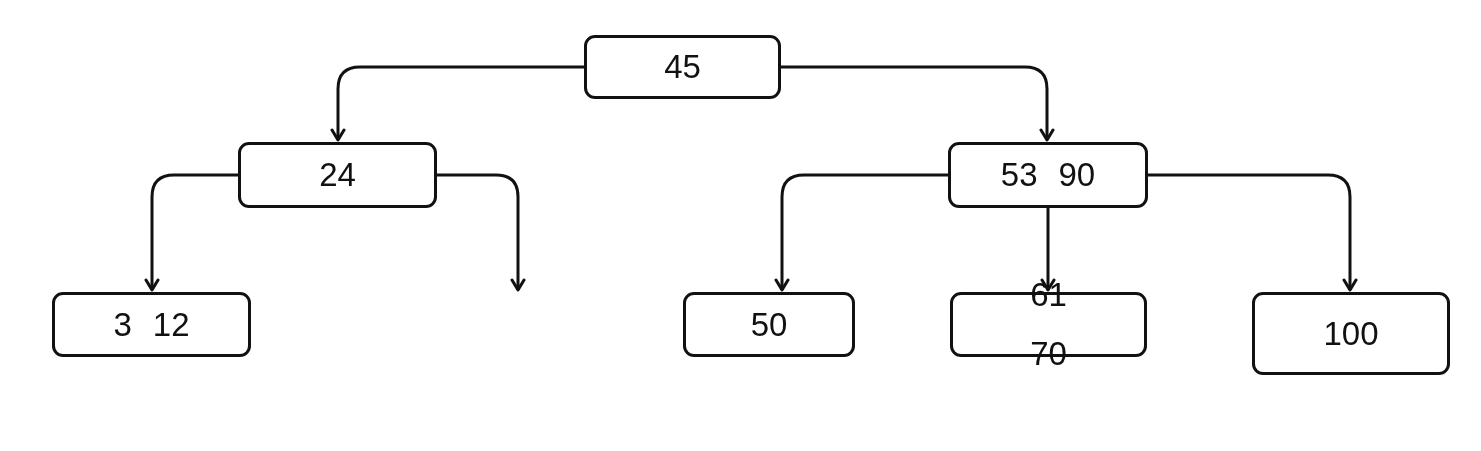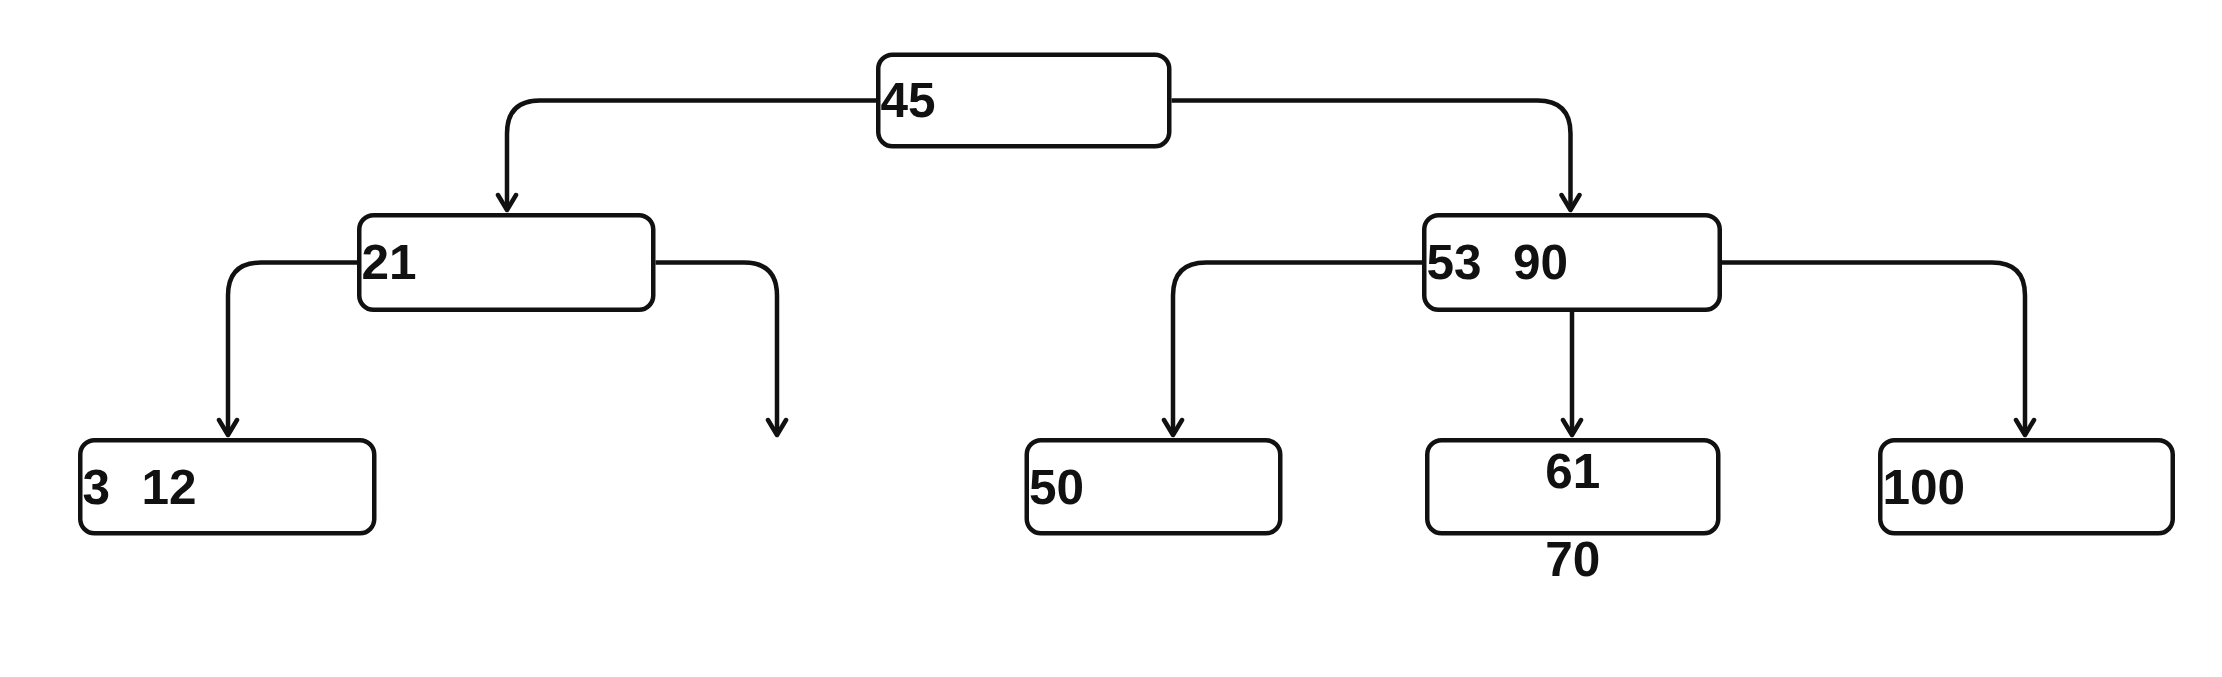--- a/index.html
+++ b/index.html
@@ -27,22 +27,23 @@
     stroke-linejoin: round;
   }
   .node {
     position: absolute;
     box-sizing: border-box;
     background: var(--node-fill, #ffffff);
     border: 3px solid var(--node-border, #111111);
     border-radius: 11px;
     display: flex;
     align-items: center;
+    justify-content: center;
     gap: 21px;
-    font-weight: 700;
+    font-weight: 400;
     font-size: 33px;
     color: var(--text, #111111);
   }
   .key { display: inline-block; }
   .key.highlight { color: var(--key-highlight, #f43b3b); }
   .caption {
     position: absolute;
     top: 396px;
     left: 681px;
     transform: translateX(-50%);
@@ -52,21 +53,21 @@
     white-space: nowrap;
   }
   
   #node-root           { left: 584px;  top: 35px;  width: 197px; height: 64px; }
   #node-internal-left  { left: 238px;  top: 142px; width: 199px; height: 66px; }
   #node-internal-right { left: 948px;  top: 142px; width: 200px; height: 66px; }
   #node-leaf-1         { left: 52px;   top: 292px; width: 199px; height: 65px; }
   #node-leaf-2         { left: 420px;  top: 292px; width: 198px; height: 65px; }
   #node-leaf-3         { left: 683px;  top: 292px; width: 172px; height: 65px; }
   #node-leaf-4         { left: 950px;  top: 292px; width: 197px; height: 65px; flex-direction: column; }
-  #node-leaf-5         { left: 1252px; top: 292px; width: 198px; height: 65px; }
+  #node-leaf-5         { left: 1252px; top: 292px; width: 198px; height: 83px; }
 </style>
 </head>
 <body>
 
 <div class="canvas">
 
   <svg class="edges" viewBox="0 0 1481 451" xmlns="http://www.w3.org/2000/svg">
     <defs>
       <marker id="arrow" markerUnits="userSpaceOnUse" markerWidth="18" markerHeight="18" refX="12" refY="8" orient="auto">
         <path class="arrow-head" d="M2,2 L12,8 L2,14"></path>
@@ -79,21 +80,21 @@
     <path class="edge" d="M 948 175 L 804 175 Q 782 175 782 197 L 782 290" marker-end="url(#arrow)"></path>
     <path class="edge" d="M 1048 208 L 1048 290" marker-end="url(#arrow)"></path>
     <path class="edge" d="M 1148 175 L 1328 175 Q 1350 175 1350 197 L 1350 290" marker-end="url(#arrow)"></path>
   </svg>
 
   <div class="node" id="node-root">
     <span class="key">45</span>
   </div>
 
   <div class="node" id="node-internal-left">
-    <span class="key">21</span>
+    <span class="key">24</span>
   </div>
 
   <div class="node" id="node-internal-right">
     <span class="key">53</span>
     <span class="key">90</span>
   </div>
 
   <div class="node" id="node-leaf-1">
     <span class="key">3</span>
     <span class="key">12</span>

